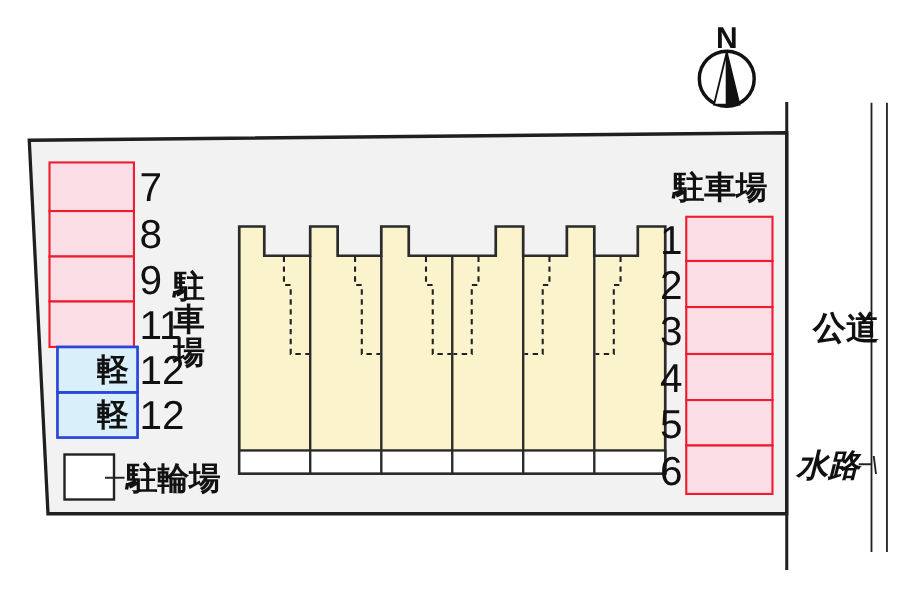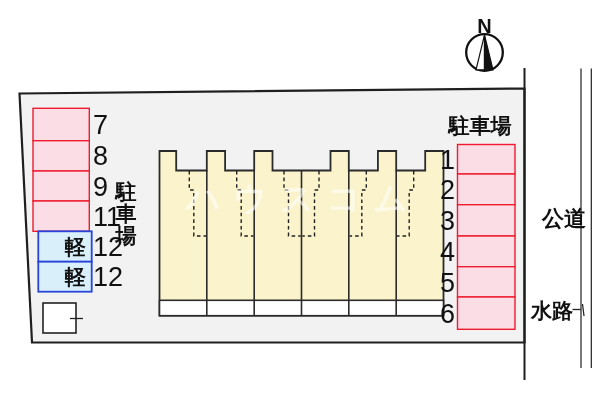--- a/index.html
+++ b/index.html
@@ -86,24 +86,24 @@
   <div class="lbl jp" style="left:440px;top:114px;width:80px;text-align:center;font-size:21px;line-height:24px;">駐車場</div>
 
   <div class="lbl vlabel" id="left-parking-area-label" style="left:112px;top:181px;width:28px;">
       <span>駐</span>
       <span>車</span>
       <span>場</span>
     </div>
 
   <div class="lbl jp" style="left:525px;top:206px;width:61px;text-align:right;font-size:22px;line-height:25px;">公道</div>
 
-  <div class="lbl jp" style="left:522px;top:299px;width:51px;text-align:right;font-size:21px;line-height:23px;">水路</div>
+  <div class="lbl jp" style="left:522px;top:299px;width:51px;text-align:right;font-size:21px;line-height:23px;font-style:italic;">水路</div>
 
+  <div class="lbl jp" style="left:84px;top:308px;font-size:21px;line-height:23px;">駐輪場</div>
 
-  <div id="watermark">ハウスコム</div>
 
   <div id="labels-layer">
       <div class="lbl num" style="left:93px;top:111.0px;width:28px;text-align:left;">7</div>
       <div class="lbl num" style="left:93px;top:142.3px;width:28px;text-align:left;">8</div>
       <div class="lbl num" style="left:93px;top:172.5px;width:28px;text-align:left;">9</div>
       <div class="lbl num" style="left:93px;top:202.7px;width:28px;text-align:left;">11</div>
       <div class="lbl num" style="left:93px;top:233.0px;width:28px;text-align:left;">12</div>
       <div class="lbl kei" style="left:38.3px;top:234.5px;width:47.4px;text-align:right;">軽</div>
       <div class="lbl num" style="left:93px;top:263.2px;width:28px;text-align:left;">12</div>
       <div class="lbl kei" style="left:38.3px;top:264.7px;width:47.4px;text-align:right;">軽</div>

